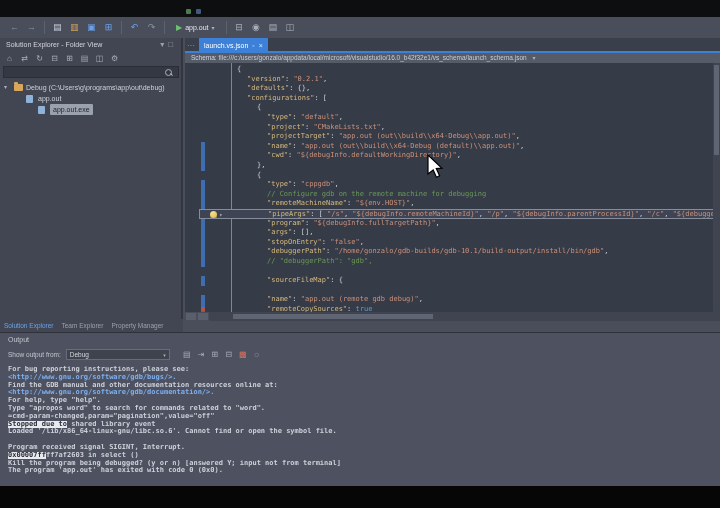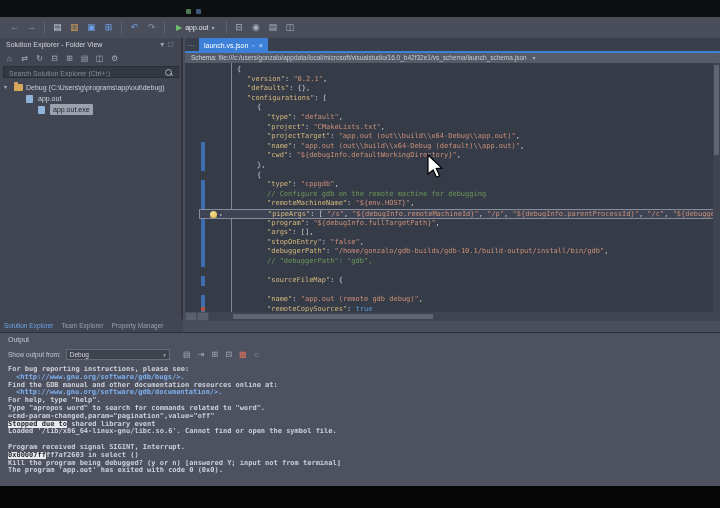--- a/index.html
+++ b/index.html
@@ -85,21 +85,21 @@
   #show-from{font-size:6.5px;color:#c2c6ce;margin-right:5px;}
   #source-dd{width:104px;height:11px;background:#3f434e;border:1px solid #676c78;display:flex;align-items:center;
              justify-content:space-between;padding:0 3px;box-sizing:border-box;}
   #source-dd .v{font-size:6.5px;color:#d4d7dd;}
   #source-dd .c{font-size:5px;color:#aab0bb;}
   #output-icons{display:flex;margin-left:10px;}
   #output-icons .tb-icon{width:12px;height:12px;font-size:8px;}
   #output-text{position:absolute;left:8px;top:33px;right:4px;font-family:"DejaVu Sans Mono",monospace;
                font-size:7px;line-height:7.8px;white-space:pre;color:#ccd0d8;}
   .ol{height:7.8px;overflow:hidden;font-weight:bold;}
-  .o-link{color:#7db0f0;margin-left:8px;}
+  .o-link{color:#7db0f0;}
   .o-sel{background:#e8eaf0;color:#2a2d35;text-align:center;}
   
   #bottom-black{left:0;top:486px;width:720px;height:22px;background:#060607;}
   #cursor{left:427px;top:154px;width:18px;height:26px;z-index:50;}
 </style>
 </head>
 <body>
 
 <div id="screen">
 
@@ -141,21 +141,20 @@
         <span class="tb-icon">⌂</span>
         <span class="tb-icon">⇄</span>
         <span class="tb-icon">↻</span>
         <span class="tb-icon">⊟</span>
         <span class="tb-icon">⊞</span>
         <span class="tb-icon">▤</span>
         <span class="tb-icon">◫</span>
         <span class="tb-icon">⚙</span>
       </div>
     <div id="sx-search">
-      <input type="text" placeholder="Search Solution Explorer (Ctrl+;)" style="">
       <span class="search-glyph"></span>
     </div>
     <div id="sx-tree">
         <div class="tree-row">
           <span class="tree-caret">▾</span>
           <span class="tree-icon icon-folder" style="left: 14px;"></span>
           <span class="tree-label" style="left: 26px;">Debug (C:\Users\g\programs\app\out\debug)</span>
         </div>
         <div class="tree-row">
           <span class="tree-icon icon-binary" style="left: 26px;"></span>

